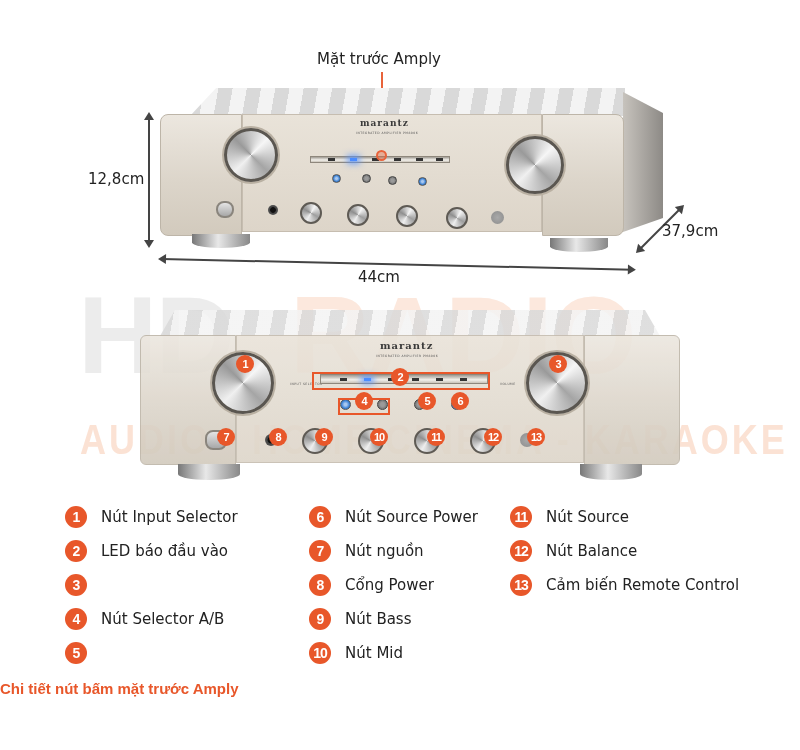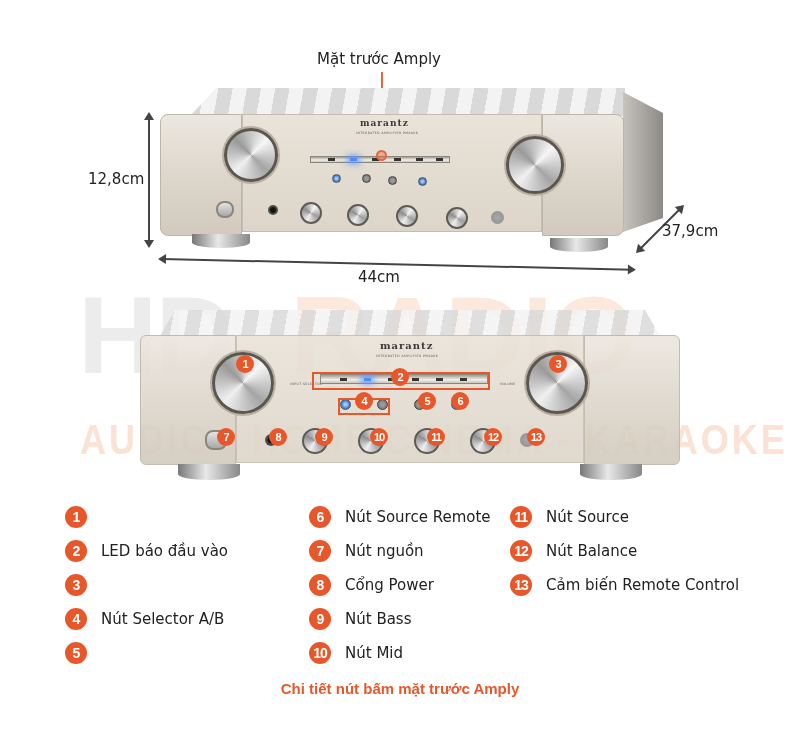--- a/index.html
+++ b/index.html
@@ -53,21 +53,21 @@
   .wm-sub { font-family: "Liberation Sans", sans-serif; font-weight: bold; font-size: 36px; line-height: 1; white-space: nowrap; color: rgba(248,198,170,0.5); letter-spacing: 3px; transform: scaleY(1.2); }
 
   
   .badge { width: 18px; height: 18px; border-radius: 50%; background: #e8572a; color: #fff; font-family: "Liberation Sans", sans-serif; font-weight: bold; font-size: 11px; display: flex; align-items: center; justify-content: center; letter-spacing: -1px; }
   .hl-box { border: 2px solid #e8572a; }
 
   
   .legend-item { position: absolute; display: flex; align-items: center; height: 24px; white-space: nowrap; }
   .legend-item .lbadge { width: 22px; height: 22px; border-radius: 50%; background: #e8572a; color: #fff; font-family: "Liberation Sans", sans-serif; font-weight: bold; font-size: 14px; display: flex; align-items: center; justify-content: center; margin-right: 14px; letter-spacing: -1px; flex: none; }
   .legend-item .ltext { font-size: 15px; color: #222; }
-  .caption { left: 0; width: 800px; top: 680px; text-align: center; font-family: "Liberation Sans", sans-serif; font-weight: bold; font-size: 15px; color: #e8572a; }
+  .caption { left: 0; width: 800px; top: 680px; font-family: "Liberation Sans", sans-serif; font-weight: bold; font-size: 15px; color: #e8572a; }
 </style>
 </head>
 <body>
 
 <div class="abs top-title">Mặt trước Amply</div>
 <div class="abs callout-line"></div>
 
 <div class="abs" style="left:160px; top:88px; width:500px; height:170px;">
   <div class="abs amp-top" style="left:30px; top:0; width:435px; height:28px; clip-path: polygon(6% 0, 100% 0, 100% 100%, 0 100%);"></div>
   <div class="abs amp-side" style="left:463px; top:4px; width:40px; height:140px; clip-path: polygon(0 0, 100% 15%, 100% 90%, 0 100%);"></div>
@@ -172,39 +172,40 @@
 <div class="abs badge" style="left:269px; top:428px;">8</div>
 <div class="abs badge" style="left:315px; top:428px;">9</div>
 <div class="abs badge" style="left:370px; top:428px;">10</div>
 <div class="abs badge" style="left:427px; top:428px;">11</div>
 <div class="abs badge" style="left:484px; top:428px;">12</div>
 <div class="abs badge" style="left:527px; top:428px;">13</div>
 
 <div>
   <div class="legend-item" style="left:65px; top:505px;">
     <span class="lbadge">1</span>
+    <span class="ltext">Nút Input Selector</span>
   </div>
   <div class="legend-item" style="left:65px; top:539px;">
     <span class="lbadge">2</span>
     <span class="ltext">LED báo đầu vào</span>
   </div>
   <div class="legend-item" style="left:65px; top:573px;">
     <span class="lbadge">3</span>
   </div>
   <div class="legend-item" style="left:65px; top:607px;">
     <span class="lbadge">4</span>
     <span class="ltext">Nút Selector A/B</span>
   </div>
   <div class="legend-item" style="left:65px; top:641px;">
     <span class="lbadge">5</span>
   </div>
 
   <div class="legend-item" style="left:309px; top:505px;">
     <span class="lbadge">6</span>
-    <span class="ltext">Nút Source Remote</span>
+    <span class="ltext">Nút Source Power</span>
   </div>
   <div class="legend-item" style="left:309px; top:539px;">
     <span class="lbadge">7</span>
     <span class="ltext">Nút nguồn</span>
   </div>
   <div class="legend-item" style="left:309px; top:573px;">
     <span class="lbadge">8</span>
     <span class="ltext">Cổng Power</span>
   </div>
   <div class="legend-item" style="left:309px; top:607px;">

